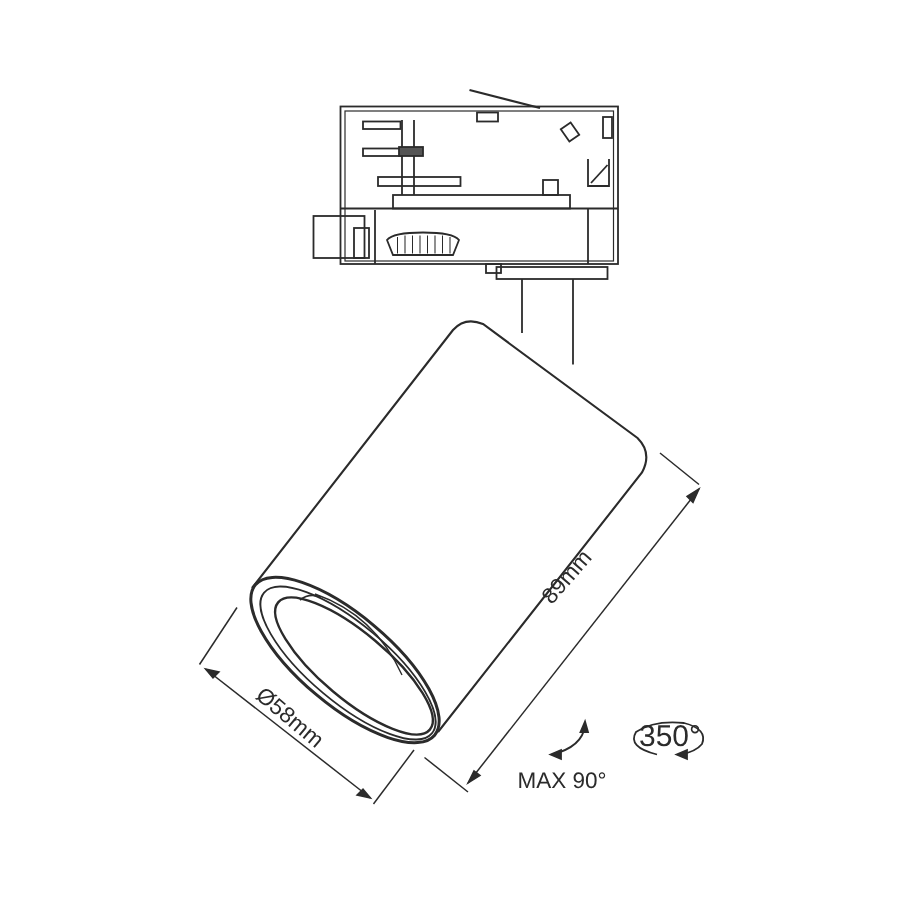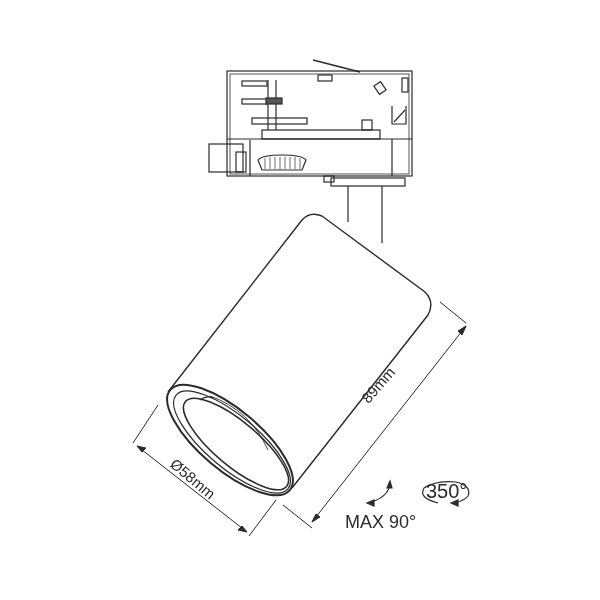--- a/index.html
+++ b/index.html
@@ -1,21 +1,21 @@
 <!DOCTYPE html>
 <html><head>
 <meta charset="utf-8">
 <style>
   html, body { margin:0; padding:0; background:#ffffff; }
   body { width:600px; height:600px; position:relative; overflow:hidden; font-family:"DejaVu Sans", sans-serif; }
   #diagram { position:absolute; left:0; top:0; width:600px; height:600px; }
   .lbl { position:absolute; color:#2b2b2b; font-family:"Liberation Sans", "DejaVu Sans", sans-serif; white-space:nowrap; }
   #dim-length { left:358px; top:395px; font-size:15px; transform:rotate(-49deg); transform-origin:left top; }
   #dim-diameter { left:178px; top:455px; font-size:15px; transform:rotate(40deg); transform-origin:left top; }
-  #tilt-label { left:345px; top:512px; font-size:18px; }
+  #tilt-label { left:345px; top:512px; font-size:15px; }
   #rot-label { left:426px; top:480px; font-size:20px; }
 </style>
 </head>
 <body>
 
 <svg id="diagram" viewBox="0 0 600 600" xmlns="http://www.w3.org/2000/svg" fill="none" stroke="#2b2b2b" stroke-width="1.2">
 
   <g>
     <line x1="313" y1="60" x2="360" y2="72" stroke-width="1.5"></line>
     <rect x="227" y="71" width="185" height="105"></rect>

